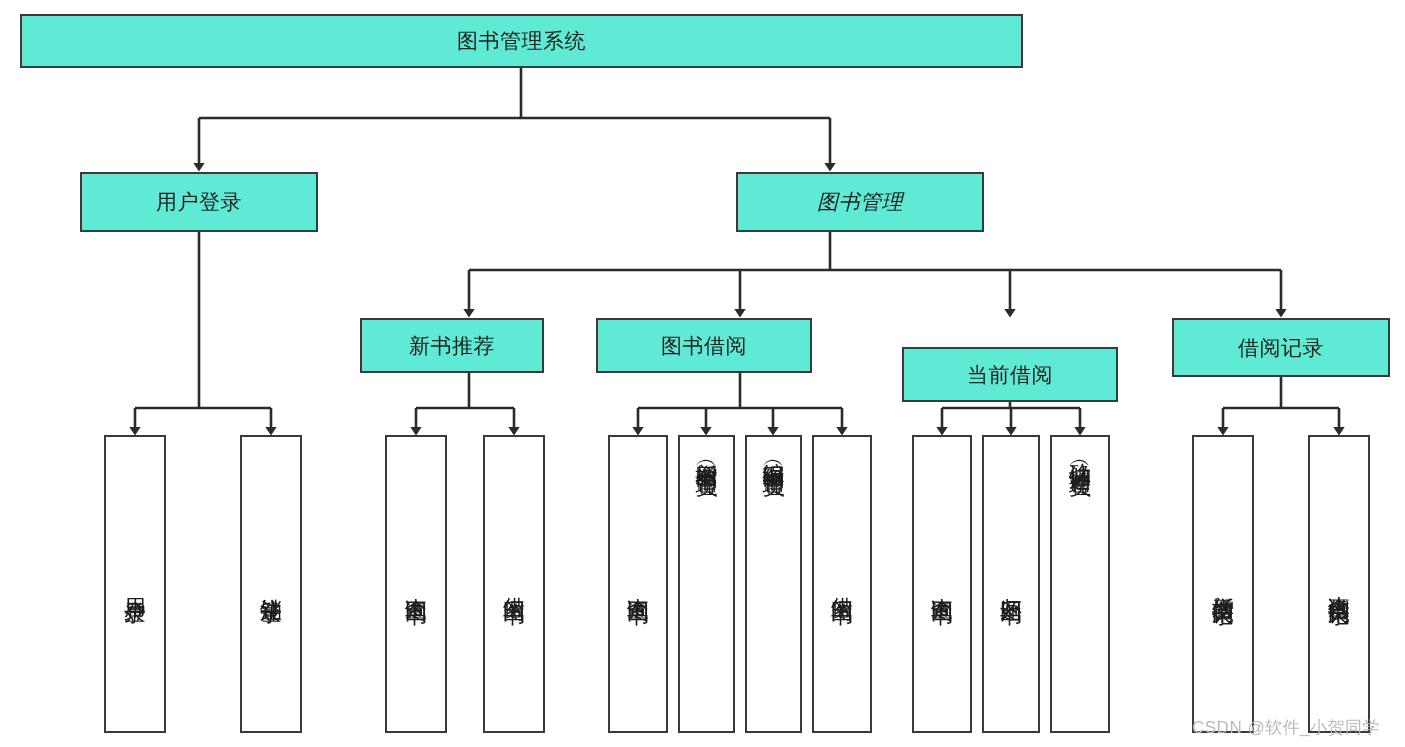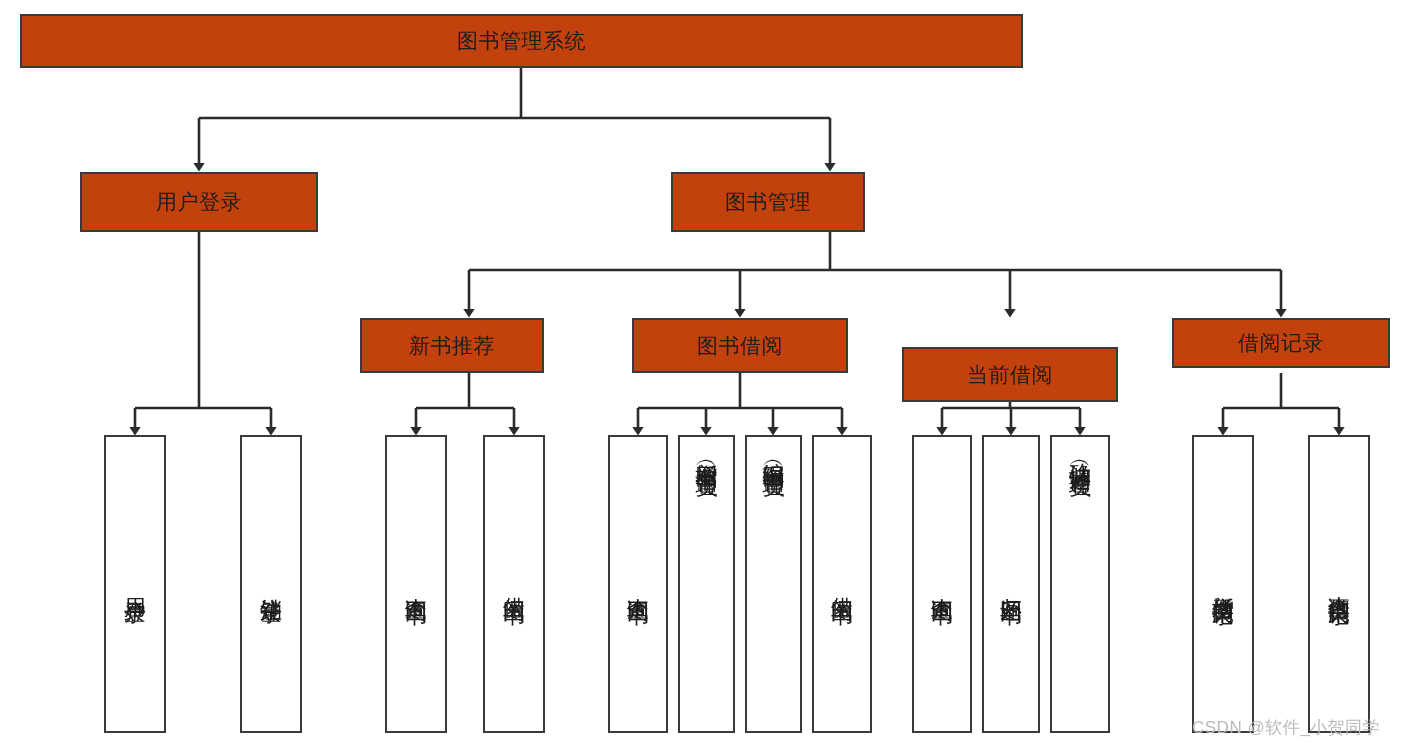--- a/index.html
+++ b/index.html
@@ -21,21 +21,21 @@
     position: absolute;
     left: 0;
     top: 0;
     width: 1405px;
     height: 747px;
     pointer-events: none;
   }
   .node {
     position: absolute;
     box-sizing: border-box;
-    background: #c2410c;
+    background: #5eead4;
     border: 2px solid #3a3a3a;
     display: flex;
     align-items: center;
     justify-content: center;
     color: #1d1d1d;
   }
   .node-label {
     font-size: 21px;
     line-height: 1.1;
     letter-spacing: 0.5px;
@@ -129,34 +129,34 @@
     </g>
   </svg>
 
   <div class="node" style="left:20px; top:14px; width:1003px; height:54px;">
     <span class="node-label">图书管理系统</span>
   </div>
 
   <div class="node" style="left:80px; top:172px; width:238px; height:60px;">
     <span class="node-label">用户登录</span>
   </div>
-  <div class="node" style="left:671px; top:172px; width:194px; height:60px;">
+  <div class="node" style="left:736px; top:172px; width:248px; height:60px;font-style:italic;">
     <span class="node-label">图书管理</span>
   </div>
 
   <div class="node" style="left:360px; top:318px; width:184px; height:55px;">
     <span class="node-label">新书推荐</span>
   </div>
-  <div class="node" style="left:632px; top:318px; width:216px; height:55px;">
+  <div class="node" style="left:596px; top:318px; width:216px; height:55px;">
     <span class="node-label">图书借阅</span>
   </div>
   <div class="node" style="left:902px; top:318px; width:216px; height:55px;margin-top:29px;">
     <span class="node-label">当前借阅</span>
   </div>
-  <div class="node" style="left:1172px; top:318px; width:218px; height:50px;">
+  <div class="node" style="left:1172px; top:318px; width:218px; height:59px;">
     <span class="node-label">借阅记录</span>
   </div>
 
   <div class="leaf align-center" style="left:104px; top:435px; width:62px; height:298px;">
     <span class="leaf-label">用户登录</span>
   </div>
   <div class="leaf align-center" style="left:240px; top:435px; width:62px; height:298px;">
     <span class="leaf-label">注销登录</span>
   </div>
 

